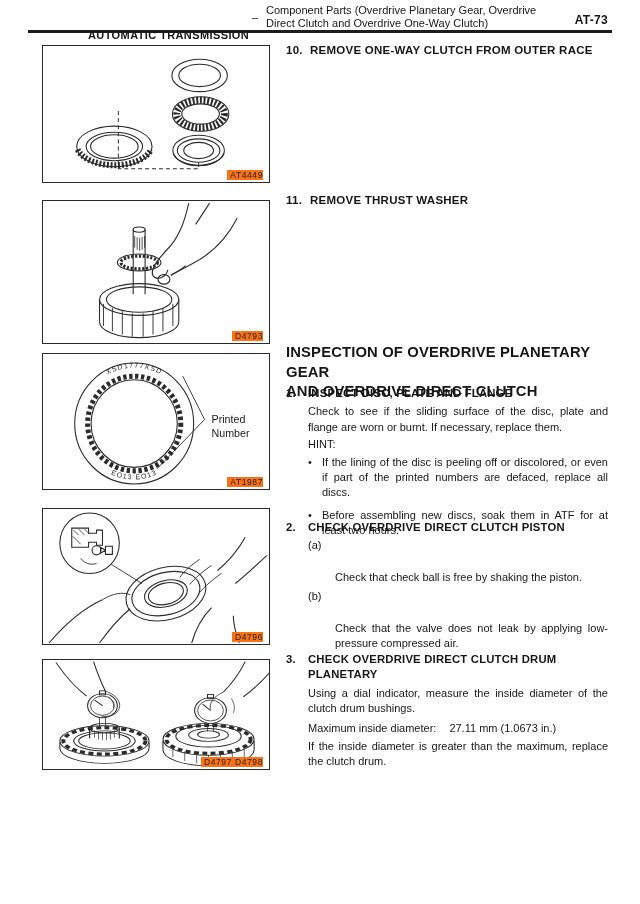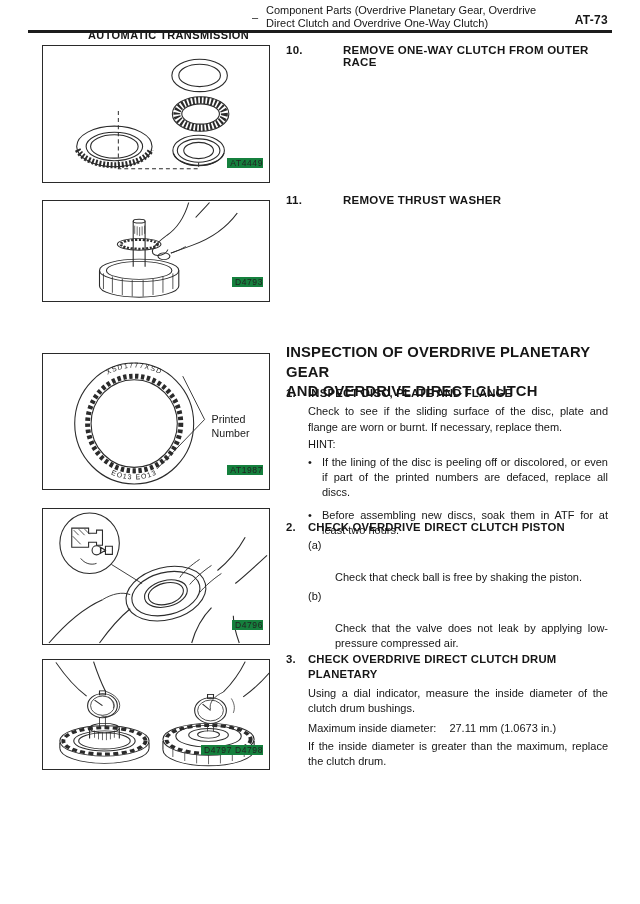--- a/index.html
+++ b/index.html
@@ -9,24 +9,24 @@
   }
   
   .hdr-section { position:absolute; left:88px; top:12px; font-size:11px; font-weight:bold; letter-spacing:.4px;margin-top:17px; }
   .hdr-dash    { position:absolute; left:252px; top:11px; font-size:11px; }
   .hdr-sub     { position:absolute; left:266px; top:4px; width:300px; font-size:11px; line-height:12.8px; }
   .hdr-page    { position:absolute; right:32px; top:13px; font-size:12px; font-weight:bold; letter-spacing:.3px; }
   .hdr-rule    { position:absolute; left:28px; right:28px; top:30px; height:3px; background:#1c1c1c; }
   
   .figbox { position:absolute; left:42px; width:228px; border:1.6px solid #2a2a2a; background:#fff; box-sizing:border-box; }
   .figbox svg { display:block; width:100%; height:100%; }
-  .figcode { position:absolute; right:6px; bottom:14px; font-size:8.5px; letter-spacing:.6px; color:#222; background:#15803d; padding-left:3px;margin-top:48px; }
+  .figcode { position:absolute; right:6px; bottom:2px; font-size:8.5px; letter-spacing:.6px; color:#222; background:#f97316; padding-left:3px;margin-top:48px; }
   svg text { font-family:"Liberation Sans", sans-serif; fill:#1a1a1a; }
   
-  .step-head { position:absolute; left:286px; width:330px; display:flex; font-size:11.5px; font-weight:bold; letter-spacing:.25px;gap:33px; }
+  .step-head { position:absolute; left:286px; width:330px; display:flex; font-size:11.5px; font-weight:bold; letter-spacing:.25px; }
   .step-num { width:24px; flex:none; }
   .section-title { position:absolute; left:286px; top:343px; width:334px; font-size:14.8px; font-weight:bold; line-height:19.5px; letter-spacing:.15px; }
   .item { position:absolute; left:286px; width:322px; font-size:11px; line-height:15.4px; }
   .item-head { display:flex; font-size:11.3px; font-weight:bold; letter-spacing:.2px; margin-bottom:3px; }
   .item-num { width:22px; flex:none; }
   .indent { margin-left:22px; }
   .jtext { text-align:justify; }
   .hint { margin-top:2px; }
   .bullet-row { display:flex; margin-left:22px; margin-top:2px; }
   .bullet-glyph { width:14px; flex:none; }
@@ -77,21 +77,21 @@
       </g>
     </svg>
     <span class="figcode">AT4449</span>
   </div>
 
   <div class="step-head" style="top:194px">
     <span class="step-num">11.</span>
     <span>REMOVE THRUST WASHER</span>
   </div>
 
-  <div class="figbox" style="top:200px;height:102px">
+  <div class="figbox" style="top:200px;height:144px">
     <svg viewBox="0 0 228 134" preserveAspectRatio="none">
       <g stroke="#2b2b2b" fill="none" stroke-width="1.1">
         <path d="M147,2 C143,20 136,36 125,46 C119,52 113,58 111,64"></path>
         <path d="M196,16 C186,34 170,50 151,59 C143,63 135,67 129,70"></path>
         <path d="M168,2 C164,8 159,15 154,22"></path>
         <path d="M111,64 C109,69 111,73 116,73 C121,73 125,69 126,65"></path>
         <ellipse cx="122" cy="74" rx="6" ry="4.5"></ellipse>
         <path d="M129,70 C133,68 139,65 144,61"></path>
         <ellipse cx="97" cy="27" rx="6" ry="2.5"></ellipse>
         <path d="M91,27 V88 M103,27 V88"></path>

